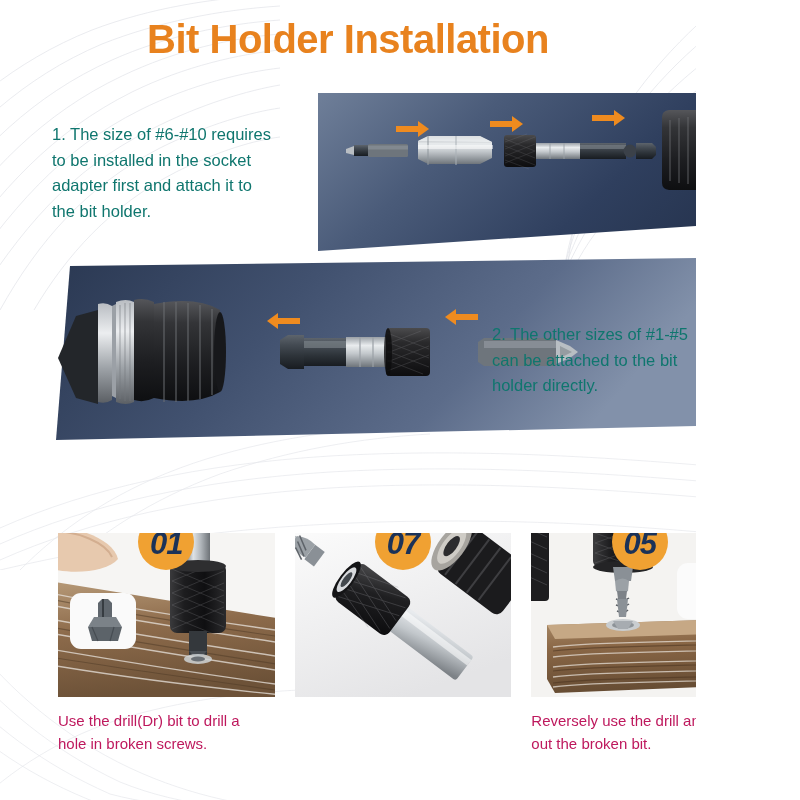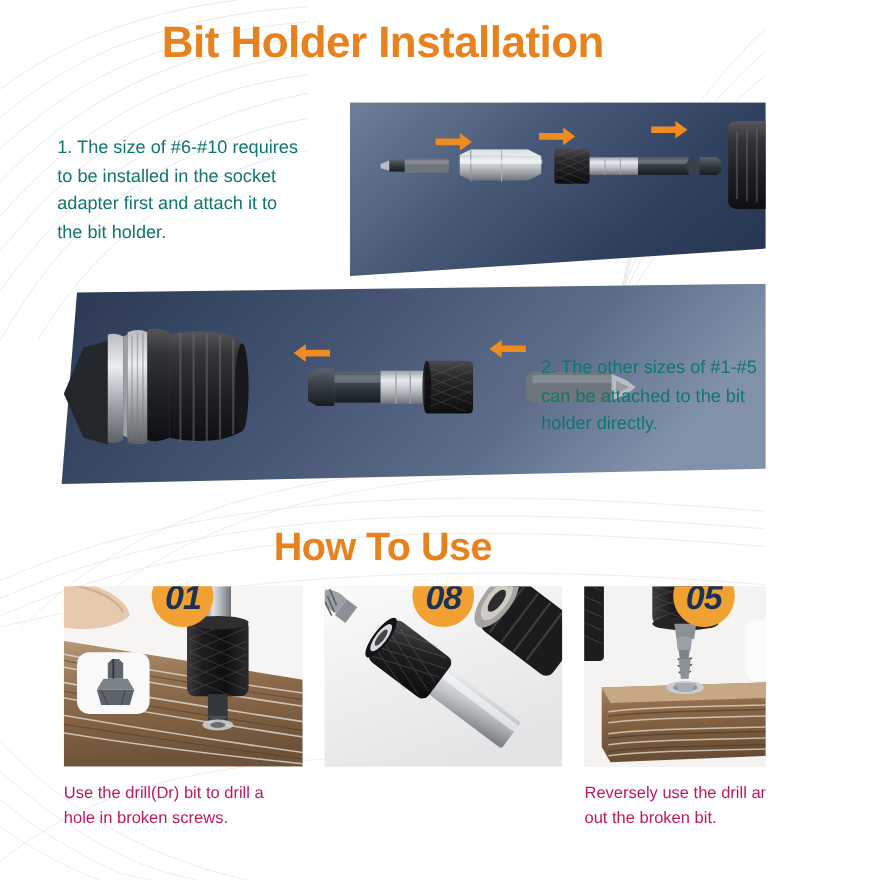--- a/index.html
+++ b/index.html
@@ -352,21 +352,20 @@
         <path d="M252,60 l-22,0 l0,-5 l-11,8 l11,8 l0,-5 l22,0 z"></path>
         <path d="M430,56 l-22,0 l0,-5 l-11,8 l11,8 l0,-5 l22,0 z"></path>
       </g>
     </svg>
   </div>
 
   <div class="instr" id="instr-2">2. The other sizes of #1-#5
 can be attached to the bit
 holder directly.</div>
 
-  <div class="title-main" id="title-how">How To Use</div>
 
   <div class="cards">
 
     <div class="card">
       <div class="photo">
         <svg width="224" height="164" viewBox="0 0 224 164" style="position:absolute;left:0;top:0;">
           <defs>
             <linearGradient id="w1" x1="0" y1="0" x2="0.2" y2="1">
               <stop offset="0" stop-color="#b79a78"></stop>
               <stop offset="0.45" stop-color="#8d6b4b"></stop>
@@ -488,21 +487,21 @@
               <g stroke="#5e6369" stroke-width="1.5" fill="none">
                 <path d="M4,86 l14,8"></path>
                 <path d="M6,92 l14,8"></path>
                 <path d="M8,98 l12,6"></path>
               </g>
               <path d="M-6,92 q6,-4 8,-3 l0,12 q-3,1 -8,-3 z" fill="#aeb4b9"></path>
             </g>
           </g>
         </svg>
         <div class="badge">
-          <span>08</span>
+          <span>07</span>
         </div>
       </div>
     </div>
 
     <div class="card">
       <div class="photo">
         <svg width="224" height="164" viewBox="0 0 224 164" style="position:absolute;left:0;top:0;">
           <defs>
             <linearGradient id="w3" x1="0" y1="0" x2="0.15" y2="1">
               <stop offset="0" stop-color="#a98a68"></stop>

